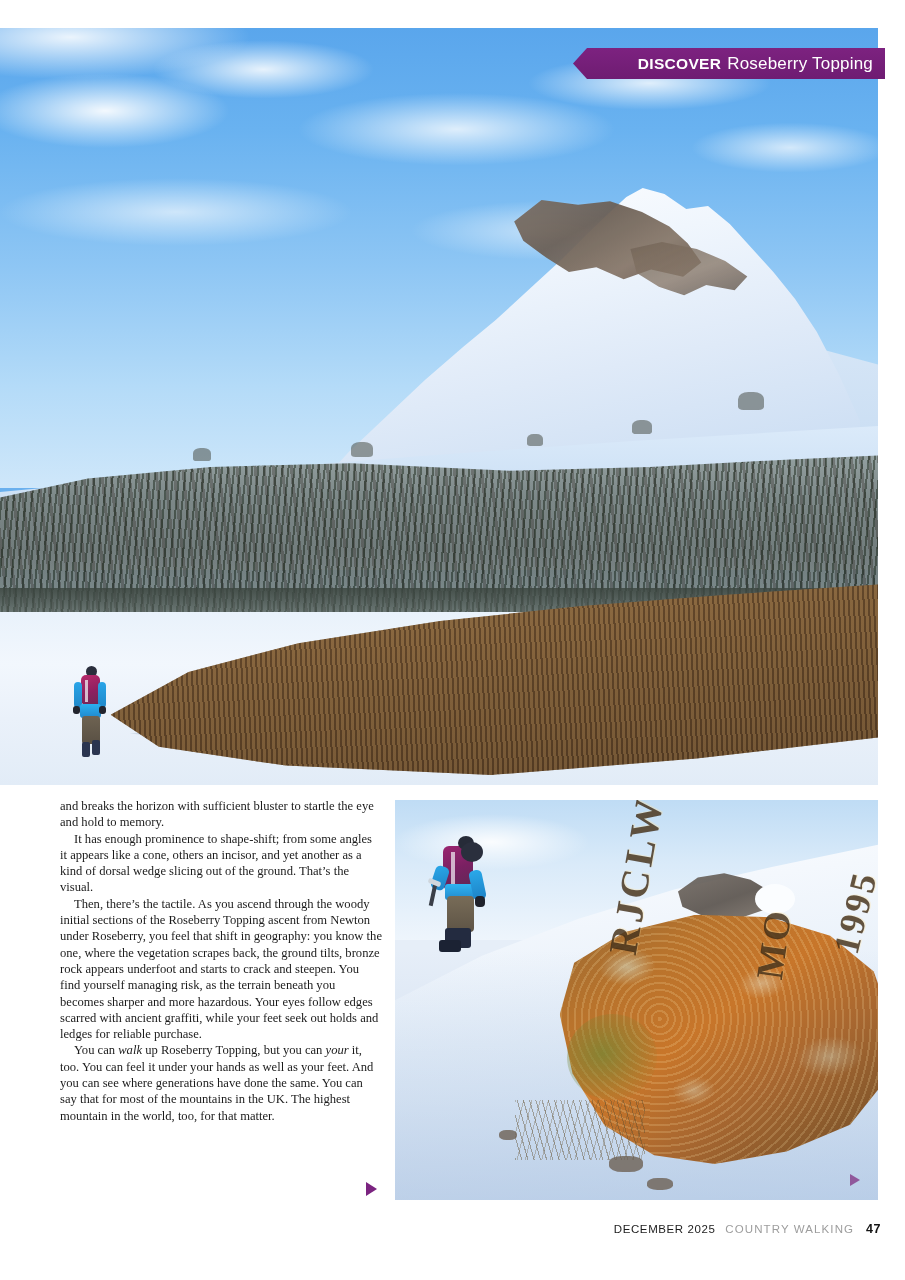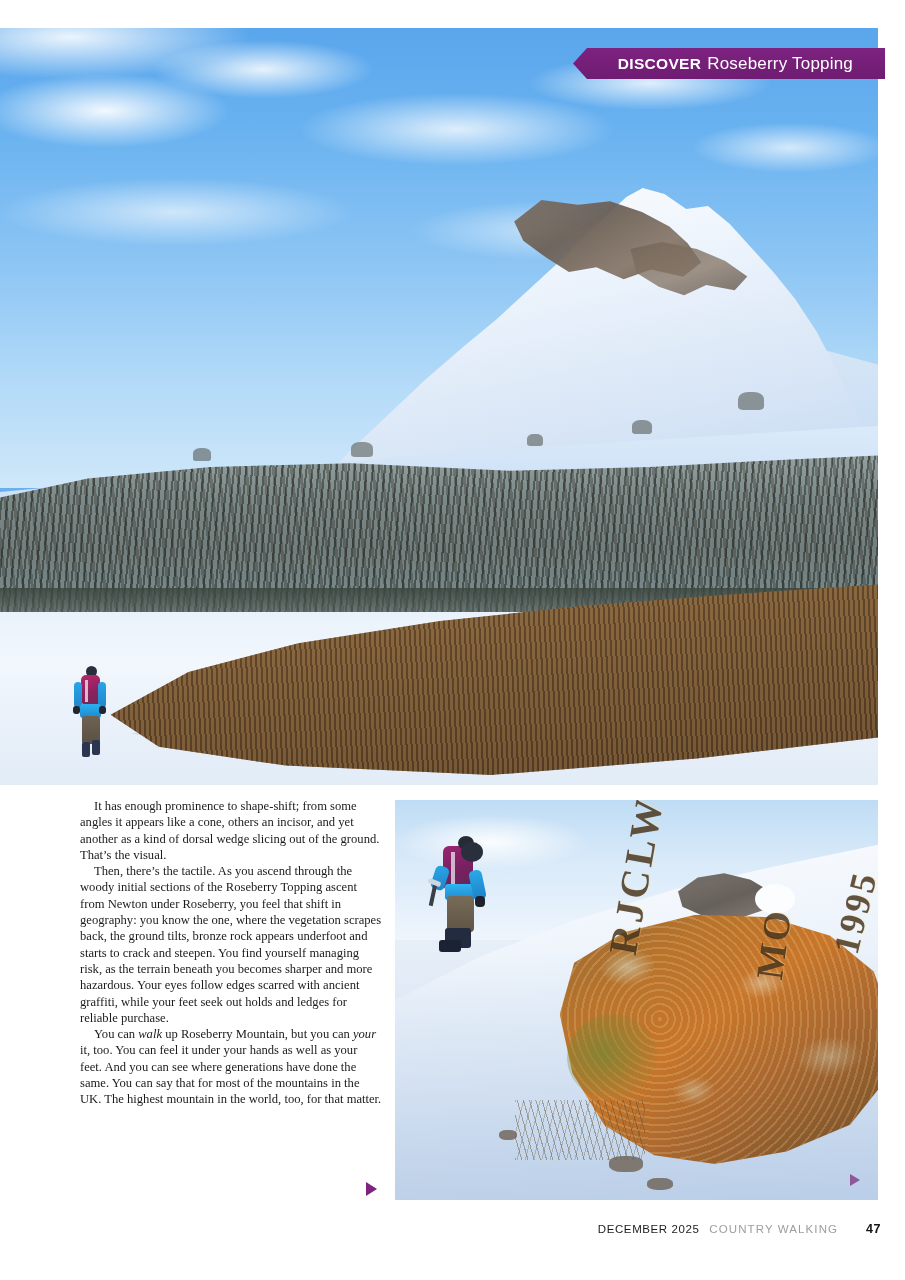--- a/index.html
+++ b/index.html
@@ -192,21 +192,21 @@
     left: 573px;
     top: 48px;
     width: 312px;
     height: 31px;
     background: #7b1f7e;
     background: linear-gradient(180deg, #7d2280 0%, #6e1c72 100%);
     clip-path: polygon(14px 0%, 100% 0%, 100% 100%, 14px 100%, 0% 50%);
     display: flex;
     align-items: center;
     justify-content: flex-end;
-    padding-right: 32px;
+    padding-right: 12px;
     box-sizing: border-box;
     font-family: "Liberation Sans", sans-serif;
     white-space: nowrap;
   }
   .discover-kicker {
     color: #ffffff;
     font-size: 15.5px;
     font-weight: bold;
     letter-spacing: 0.3px;
   }
@@ -229,21 +229,20 @@
     line-height: 16.3px;
     color: #1b1b1b;
     text-align: left;
   }
   .text-column p {
     margin: 0;
     text-indent: 0;
   }
   .text-column p.indent {
     text-indent: 14px;
-    margin-left: 20px;
   }
   .text-column em { }
 
   .continue-arrow {
     position: absolute;
     left: 366px;
     top: 1182px;
     width: 0; height: 0;
     border-left: 11px solid #7b2480;
     border-top: 7px solid transparent;
@@ -395,21 +394,21 @@
     position: absolute;
     right: 24px;
     top: 1222px;
     font-family: "Liberation Sans", sans-serif;
     font-size: 11.5px;
     white-space: nowrap;
     letter-spacing: 0.6px;
   }
   .footer-date { color: #1c1c1c; font-weight: normal; }
   .footer-mag { color: #9d9d9d; font-weight: normal; margin-left: 6px; letter-spacing: 1.1px; }
-  .footer-page { color: #141414; font-weight: bold; margin-left: 24px; font-size: 12.5px; }
+  .footer-page { color: #141414; font-weight: bold; margin-left: 8px; font-size: 12.5px; }
 </style>
 </head>
 <body>
 
 <div class="page">
 
   <div class="hero-photo">
     <div class="hero-sky"></div>
     <div class="hero-ridge-right"></div>
     <div class="hero-peak"></div>
@@ -443,23 +442,24 @@
       <div class="w-boot-r"></div>
     </div>
   </div>
 
   <div class="discover-banner">
     <span class="discover-kicker">DISCOVER</span>
     <span class="discover-title">Roseberry Topping</span>
   </div>
 
   <div class="text-column" id="article-body">
+      <p><span>and breaks the horizon with sufficient bluster to startle the eye and hold to memory.</span></p>
       <p class="indent"><span>It has enough prominence to shape-shift; from some angles it appears like a cone, others an incisor, and yet another as a kind of dorsal wedge slicing out of the ground. That’s the visual.</span></p>
       <p class="indent"><span>Then, there’s the tactile. As you ascend through the woody initial sections of the Roseberry Topping ascent from Newton under Roseberry, you feel that shift in geography: you know the one, where the vegetation scrapes back, the ground tilts, bronze rock appears underfoot and starts to crack and steepen. You find yourself managing risk, as the terrain beneath you becomes sharper and more hazardous. Your eyes follow edges scarred with ancient graffiti, while your feet seek out holds and ledges for reliable purchase.</span></p>
-      <p class="indent"><span>You can </span><em>walk</em><span> up Roseberry Mountain, but you can </span><em>your</em><span> it, too. You can feel it under your hands as well as your feet. And you can see where generations have done the same. You can say that for most of the mountains in the UK. The highest mountain in the world, too, for that matter.</span></p>
+      <p class="indent"><span>You can </span><em>walk</em><span> up Roseberry Topping, but you can </span><em>your</em><span> it, too. You can feel it under your hands as well as your feet. And you can see where generations have done the same. You can say that for most of the mountains in the UK. The highest mountain in the world, too, for that matter.</span></p>
     </div>
 
   <div class="continue-arrow"></div>
 
   <div class="rock-photo">
     <div class="rock-sky"></div>
     <div class="rock-slope"></div>
     <div class="rock-slope-shade"></div>
 
     <div class="walker-rock">

